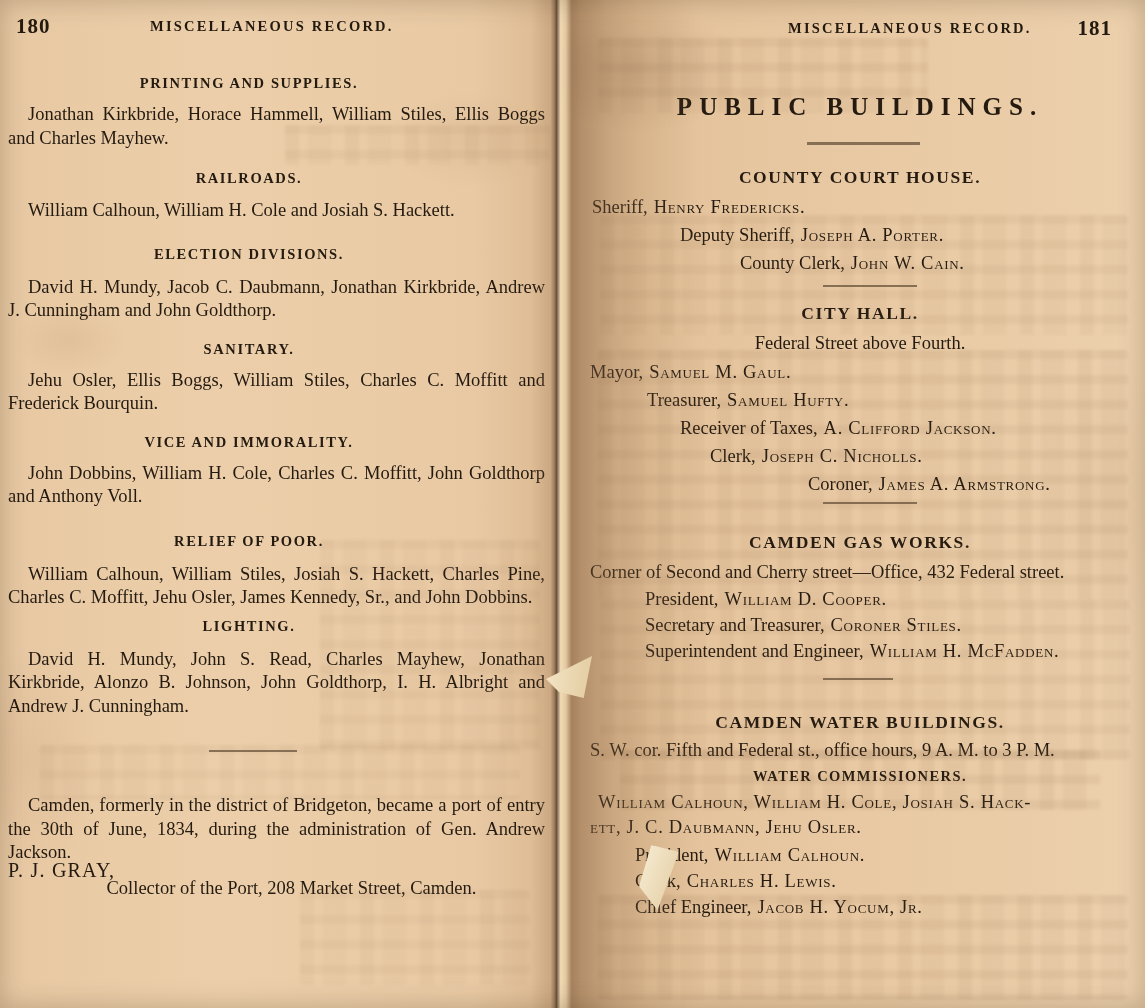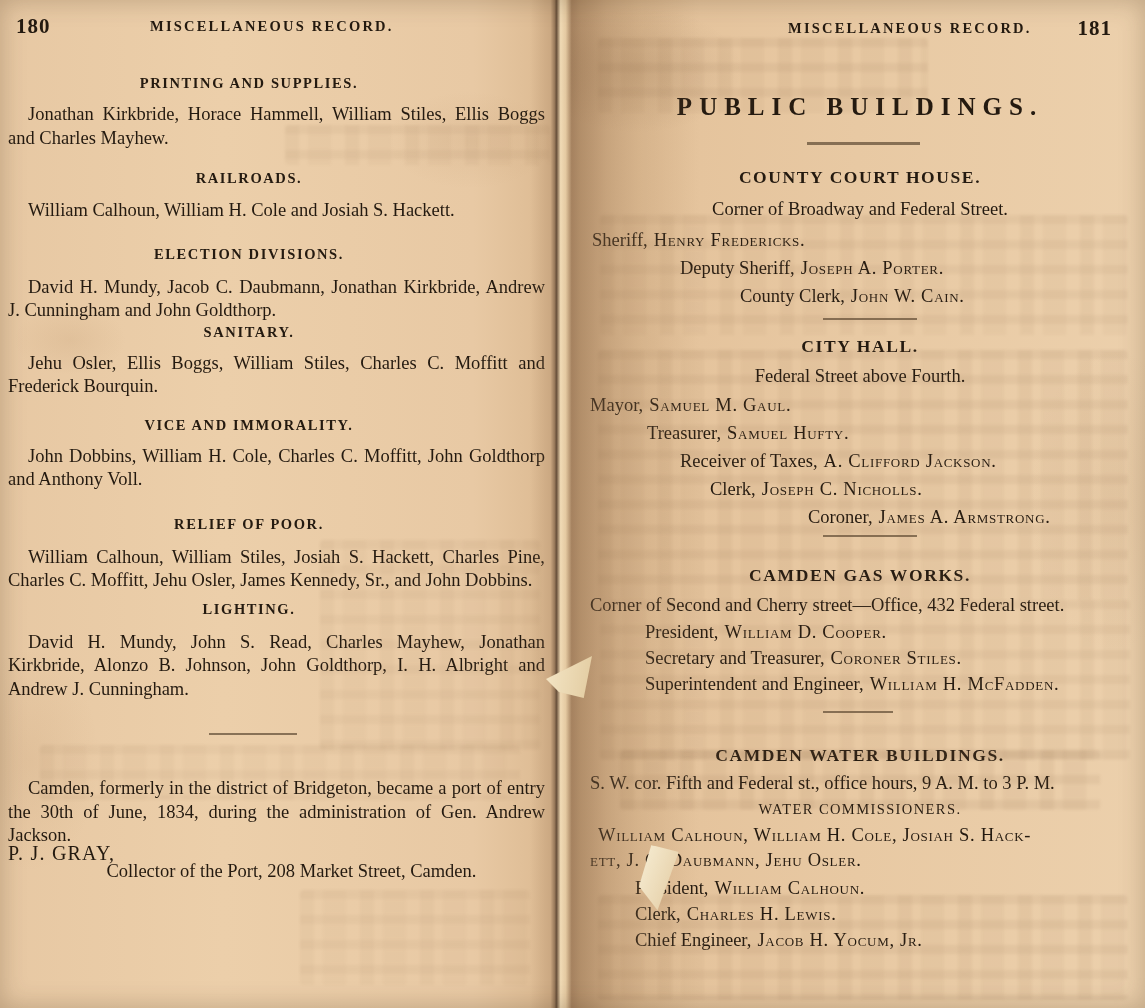--- a/index.html
+++ b/index.html
@@ -38,21 +38,21 @@
   .sigt{margin:0;text-align:center;padding-left:30px;font-size:18.5px;line-height:22px;}
   
   .title{margin:0;text-align:center;font-size:25px;font-weight:bold;letter-spacing:7px;line-height:30px;}
   .rh{font-weight:bold;text-align:center;font-size:17.5px;letter-spacing:1.6px;line-height:20px;margin:0;}
   .addr{margin:0;text-align:center;font-size:18.5px;line-height:22px;}
   .addr.wide{text-align:left;}
   .entry{font-size:18.5px;line-height:28px;white-space:nowrap;}
   .entry.tight{line-height:26px;}
   .lbl{margin-right:6px;}
   .sc{font-variant:small-caps;letter-spacing:.7px;}
-  .subh{margin:0;text-align:center;font-weight:normal;font-size:14.5px;letter-spacing:1.4px;line-height:18px;}
+  .subh{margin:0;text-align:center;font-weight:bold;font-size:14.5px;letter-spacing:1.4px;line-height:18px;}
   .comm{font-size:18.5px;line-height:25px;margin:0;}
   
   .gutter{position:absolute;left:530px;top:0;width:170px;height:1008px;z-index:4;pointer-events:none;
     background:linear-gradient(90deg,
       rgba(180,140,100,0) 0%,
       rgba(150,113,80,.25) 12%,
       rgba(94,66,43,.55) 14.5%,
       rgba(58,38,24,.72) 15.5%,
       rgba(246,227,190,.85) 18%,
       rgba(240,219,180,.65) 21%,
@@ -90,21 +90,21 @@
 
     <h3 class="h" style="margin-top:30px">PRINTING AND SUPPLIES.</h3>
     <p class="body" style="margin-top:11px">Jonathan Kirkbride, Horace Hammell, William Stiles, Ellis Boggs and Charles Mayhew.</p>
 
     <h3 class="h" style="margin-top:19px">RAILROADS.</h3>
     <p class="body" style="margin-top:12px">William Calhoun, William H. Cole and Josiah S. Hackett.</p>
 
     <h3 class="h" style="margin-top:22px">ELECTION DIVISIONS.</h3>
     <p class="body" style="margin-top:13px">David H. Mundy, Jacob C. Daubmann, Jonathan Kirkbride, Andrew J. Cunningham and John Goldthorp.</p>
 
-    <h3 class="h" style="">SANITARY.</h3>
+    <h3 class="h" style="margin-top:17px">SANITARY.</h3>
     <p class="body" style="margin-top:11px">Jehu Osler, Ellis Boggs, William Stiles, Charles C. Moffitt and Frederick Bourquin.</p>
 
     <h3 class="h" style="margin-top:17px">VICE AND IMMORALITY.</h3>
     <p class="body" style="margin-top:11px">John Dobbins, William H. Cole, Charles C. Moffitt, John Goldthorp and Anthony Voll.</p>
 
     <h3 class="h" style="margin-top:23px">RELIEF OF POOR.</h3>
     <p class="body" style="margin-top:13px">William Calhoun, William Stiles, Josiah S. Hackett, Charles Pine, Charles C. Moffitt, Jehu Osler, James Kennedy, Sr., and John Dobbins.</p>
 
     <h3 class="h" style="margin-top:7px">LIGHTING.</h3>
     <p class="body" style="margin-top:13px">David H. Mundy, John S. Read, Charles Mayhew, Jonathan Kirkbride, Alonzo B. Johnson, John Goldthorp, I. H. Albright and Andrew J. Cunningham.</p>
@@ -119,21 +119,20 @@
   <section class="page right">
     <header class="phead">
       <span class="ptitle">MISCELLANEOUS RECORD.</span>
       <span class="pnum">181</span>
     </header>
 
     <h1 class="title" style="margin-top:46px">PUBLIC BUILDINGS.</h1>
     <hr class="rule" style="margin:20px 0 0 217px;width:113px;height:2.5px">
 
     <h2 class="rh" style="margin-top:22px">COUNTY COURT HOUSE.</h2>
-    <p class="addr" style="margin-top:11px">Corner of Broadway and Federal Street.</p>
     <div style="margin-top:6px">
       <div class="entry" style="padding-left:2px"><span class="lbl">Sheriff,</span><span class="sc">Henry Fredericks.</span></div>
       <div class="entry" style="padding-left:90px"><span class="lbl">Deputy Sheriff,</span><span class="sc">Joseph A. Porter.</span></div>
       <div class="entry" style="padding-left:150px"><span class="lbl">County Clerk,</span><span class="sc">John W. Cain.</span></div>
     </div>
     <hr class="rule" style="margin:8px 0 0 233px;width:94px">
 
     <h2 class="rh" style="margin-top:16px">CITY HALL.</h2>
     <p class="addr" style="margin-top:9px">Federal Street above Fourth.</p>
     <div style="margin-top:4px">

